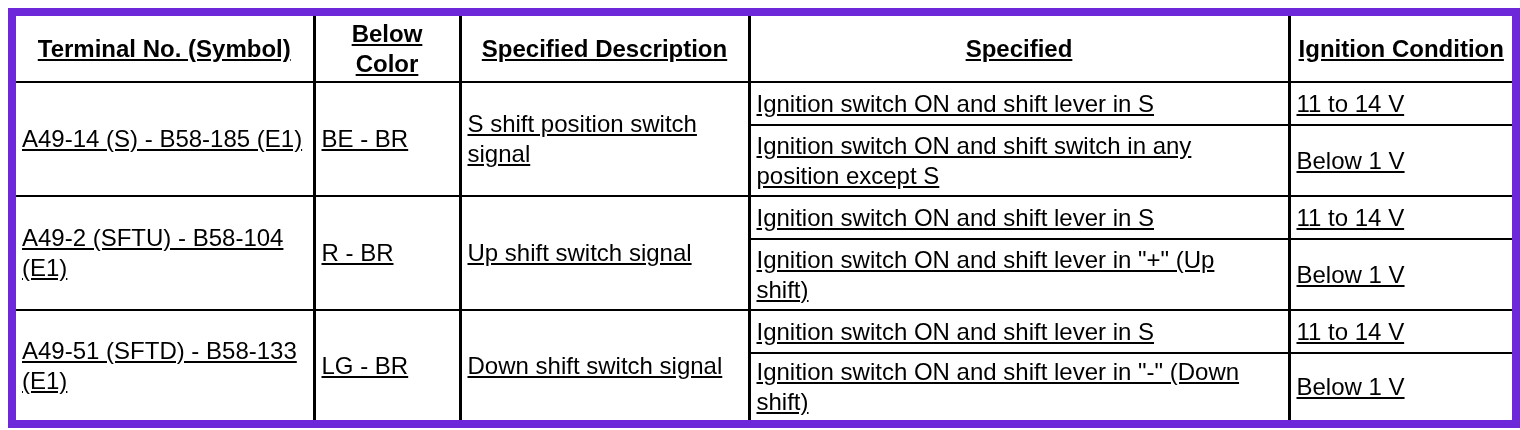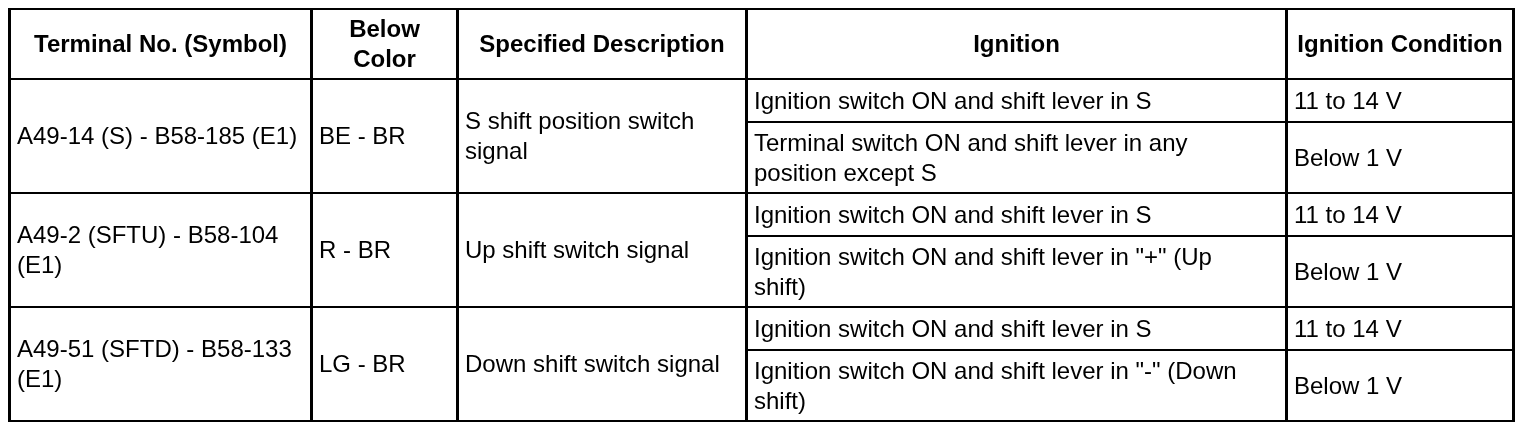--- a/index.html
+++ b/index.html
@@ -16,22 +16,23 @@
     height: 430px;
     overflow: hidden;
   }
   table.spec {
     position: absolute;
     left: 8px;
     top: 8px;
     width: 1504px;
     border-collapse: collapse;
     table-layout: fixed;
-    border: 1px solid #6d28d9;
+    border: 8px solid #6d28d9;
     background: #fff;
+    text-decoration: underline;
   }
   table.spec th, table.spec td {
     border: 2px solid #000;
     border-left-width: 3px;
     border-right-width: 3px;
     font-size: 24px;
     line-height: 30px;
     vertical-align: middle;
     white-space: pre-line;
     overflow: hidden;
@@ -60,36 +61,36 @@
       <col style="width:146px">
       <col style="width:289px">
       <col style="width:540px">
       <col style="width:227px">
     </colgroup>
     <thead>
       <tr class="header-row">
         <th>Terminal No. (Symbol)</th>
         <th>Below Color</th>
         <th>Specified Description</th>
-        <th>Ignition</th>
+        <th>Specified</th>
         <th>Ignition Condition</th>
       </tr>
     </thead>
     <tbody>
 
       <tr class="cond-row-short">
         <td rowspan="2">A49-14 (S) - B58-185 (E1)</td>
         <td rowspan="2">BE - BR</td>
         <td rowspan="2">S shift position switch
 signal</td>
         <td>Ignition switch ON and shift lever in S</td>
         <td>11 to 14 V</td>
       </tr>
       <tr class="cond-row-tall">
-        <td>Terminal switch ON and shift lever in any
+        <td>Ignition switch ON and shift switch in any
 position except S</td>
         <td>Below 1 V</td>
       </tr>
 
       <tr class="cond-row-short">
         <td rowspan="2">A49-2 (SFTU) - B58-104
 (E1)</td>
         <td rowspan="2">R - BR</td>
         <td rowspan="2">Up shift switch signal</td>
         <td>Ignition switch ON and shift lever in S</td>

